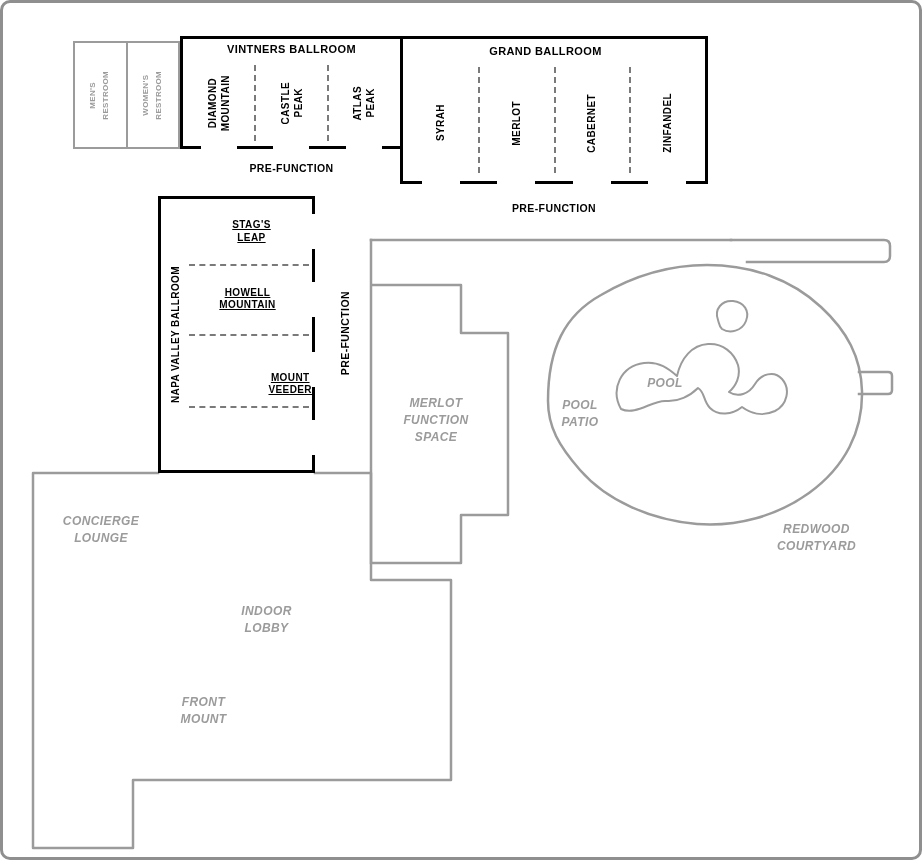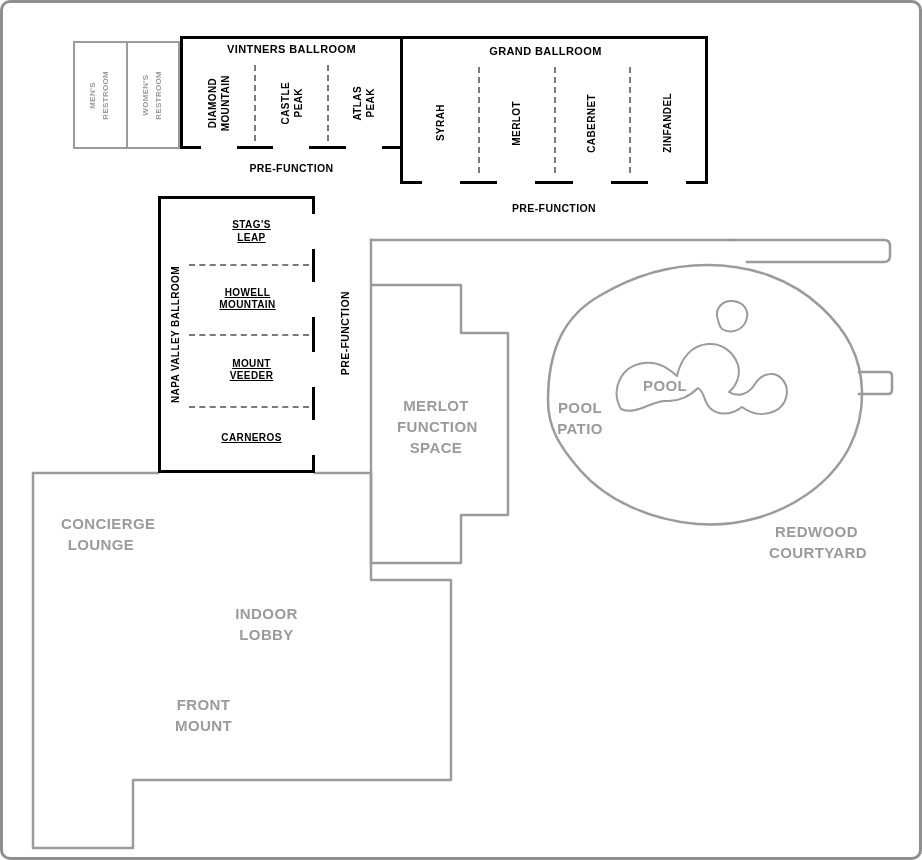--- a/index.html
+++ b/index.html
@@ -9,21 +9,21 @@
   .abs { position:absolute; }
   .flexc { display:flex; align-items:center; justify-content:center; }
   .lbl { font-weight:700; text-align:center; white-space:pre-line; letter-spacing:.4px; }
   .black { color:#000; }
   .gray { color:#9b9b9b; }
   .vtext { writing-mode:vertical-rl; transform:rotate(180deg); }
   .ballroom { position:absolute; border:3px solid #000; }
   .title { font-size:11px; position:absolute; }
   .rlabel { font-size:10px; line-height:1.3; }
   .hlabel { font-size:10px; line-height:1.25;text-decoration:underline; }
-  .glabel { font-size:15px; line-height:1.4; position:absolute; }
+  .glabel { font-size:12px; line-height:1.4; position:absolute;font-style:italic; }
   .pf { font-size:10.5px; position:absolute; }
   .vdash { position:absolute; width:0; border-left:2px dashed #7a7a7a; }
   .hdash { position:absolute; height:0; border-top:2px dashed #7a7a7a; }
   .gapH { position:absolute; height:3px; bottom:-3px; background:#fff; }
   .gapV { position:absolute; width:3px; right:-3px; background:#fff; }
   .restrooms { position:absolute; border:2px solid #9b9b9b; display:flex; }
   .restroom { flex:1; display:flex; align-items:center; justify-content:center; }
   .restroom + .restroom { border-left:2px solid #9b9b9b; }
   .rrlabel { font-size:8px; line-height:1.6; letter-spacing:.3px; }
   svg.arch { position:absolute; left:0; top:0; pointer-events:none; }
@@ -115,26 +115,23 @@
     <div class="hdash" style="left:28px; width:120px; top:135px;"></div>
     <div class="hdash" style="left:28px; width:120px; top:207px;"></div>
     <div class="abs flexc" style="left:30px; right:0; top:0; height:65px;">
       <div class="lbl black hlabel">STAG'S
 LEAP</div>
     </div>
     <div class="abs flexc" style="left:30px; right:8px; top:65px; height:70px;">
       <div class="lbl black hlabel">HOWELL
 MOUNTAIN</div>
     </div>
-    <div class="abs flexc" style="left:30px; right:0; top:135px; height:72px;">
+    <div class="abs flexc" style="left:30px; right:0; top:149px; height:72px;justify-content:flex-end;">
       <div class="lbl black hlabel">MOUNT
 VEEDER</div>
-    </div>
-    <div class="abs flexc" style="left:30px; right:0; top:207px; height:64px;">
-      <div class="lbl black hlabel">CARNEROS</div>
     </div>
     <div class="gapV" style="top:15px; height:35px;"></div>
     <div class="gapV" style="top:83px; height:35px;"></div>
     <div class="gapV" style="top:153px; height:35px;"></div>
     <div class="gapV" style="top:221px; height:35px;"></div>
   </div>
 
   <div class="lbl gray glabel" style="left:394px; top:392px; width:78px;">MERLOT
 FUNCTION
 SPACE</div>

